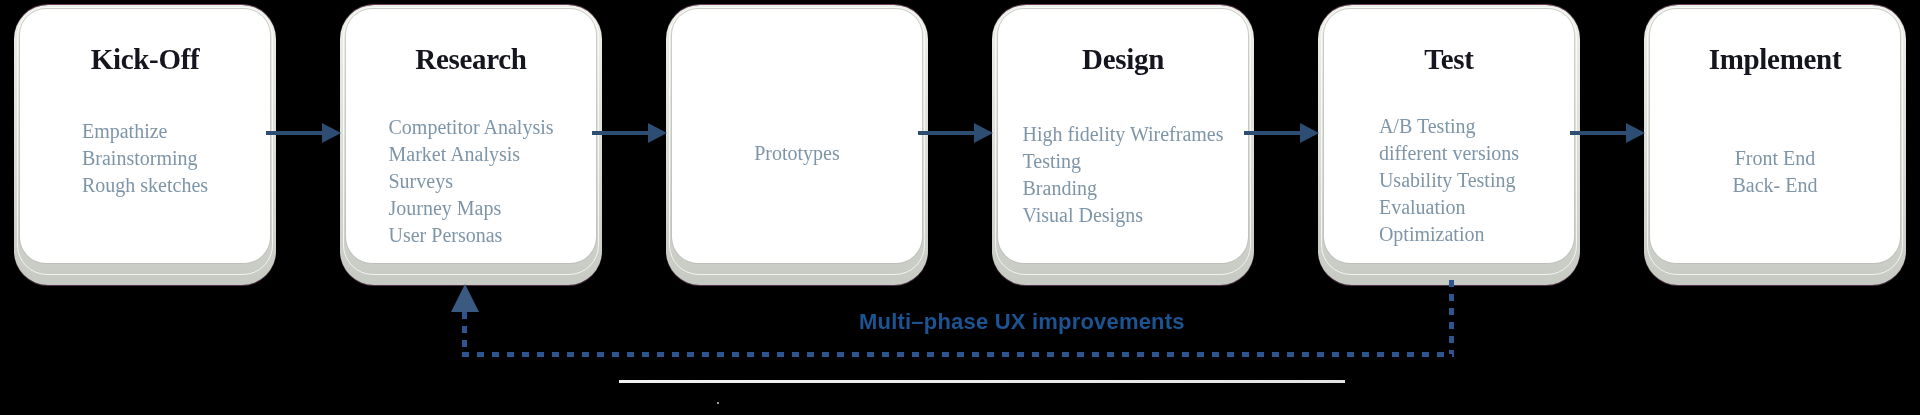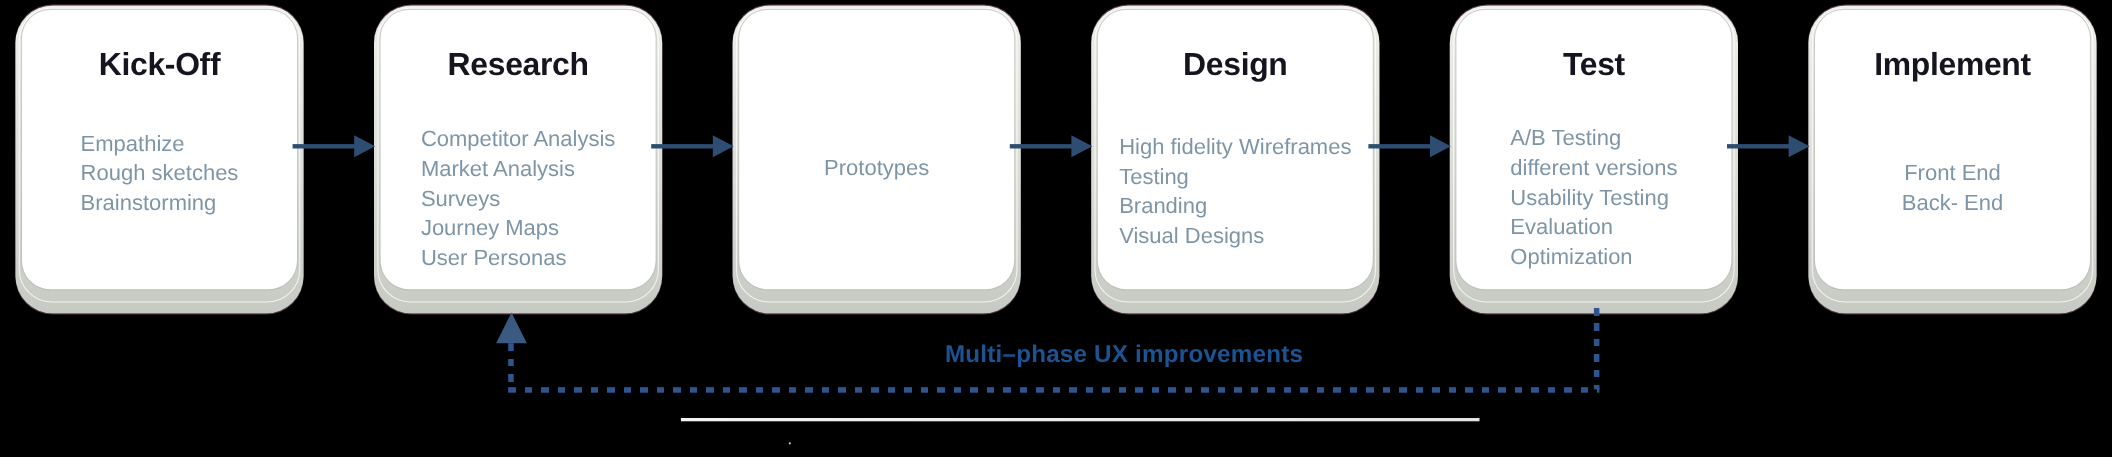--- a/index.html
+++ b/index.html
@@ -13,20 +13,21 @@
     position:relative; width:1920px; height:415px; overflow:hidden;
     background:var(--background);
     font-family:"Liberation Sans","DejaVu Sans",sans-serif;
   }
   
   .card{
     position:absolute; top:5px; width:262px; height:280px;
     border-radius:34px;
     background:linear-gradient(180deg,#eef0ea 0%,#daddd6 55%,#c6cac2 100%);
     box-shadow:0 -1px 0 rgba(236,140,205,.45), 0 1px 0 rgba(236,140,205,.35);
+    font-family:Liberation Serif, serif;
   }
   .card::after{ 
     content:""; position:absolute; left:3px; right:3px; bottom:10px; top:2px;
     border-radius:30px; border:1px solid rgba(255,255,255,.75); pointer-events:none;
   }
   .c0{left:14px;} .c1{left:340px;} .c2{left:666px;} .c3{left:992px;} .c4{left:1318px;} .c5{left:1644px;}
   .card-face{
     position:absolute; left:6px; right:6px; top:4px; bottom:22px;
     background:var(--card_face); border-radius:26px;
     box-shadow:0 0 0 1px rgba(178,183,175,.55); z-index:2;
@@ -94,22 +95,22 @@
 </head>
 <body>
 
 <div class="stage">
 
   <div class="card c0">
     <div class="card-face"></div>
     <div class="card-title">Kick-Off</div>
     <div class="card-items i0"><div class="inner">
       <div>Empathize</div>
+      <div>Brainstorming</div>
       <div>Rough sketches</div>
-      <div>Brainstorming</div>
     </div></div>
   </div>
 
   <div class="card c1">
     <div class="card-face"></div>
     <div class="card-title">Research</div>
     <div class="card-items i1"><div class="inner">
       <div>Competitor Analysis</div>
       <div>Market Analysis</div>
       <div>Surveys</div>

